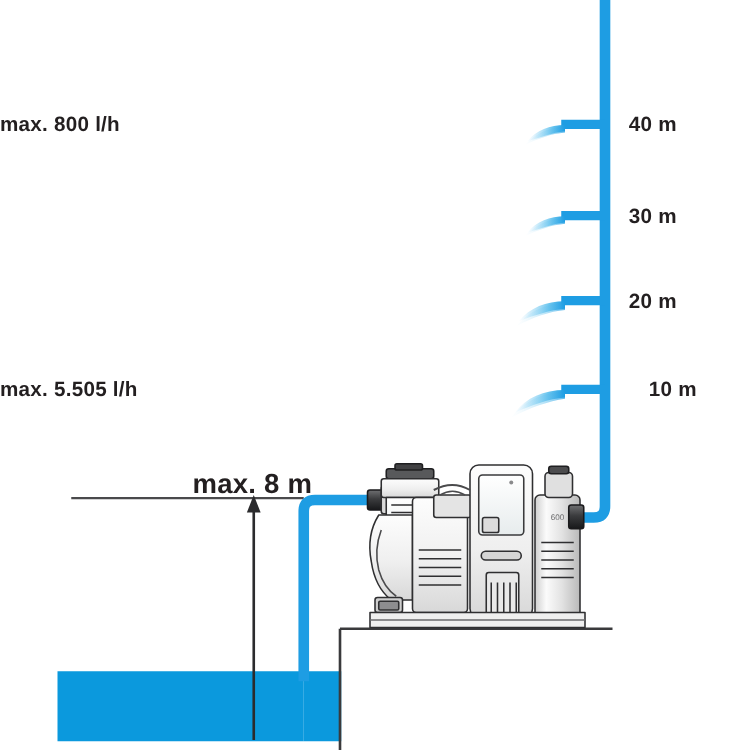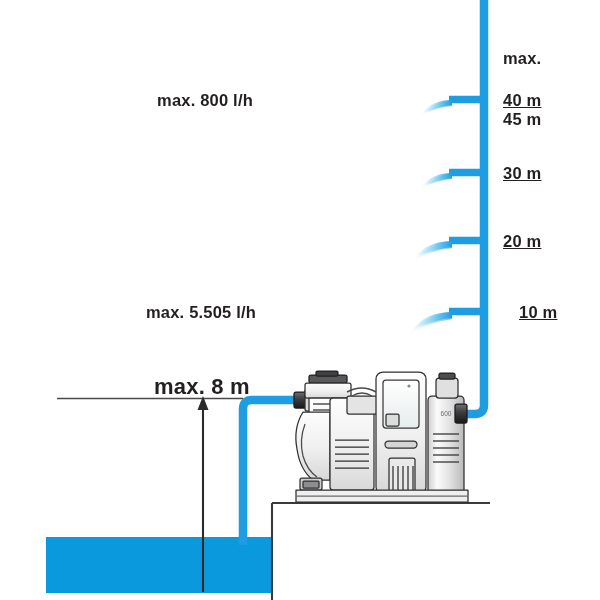--- a/index.html
+++ b/index.html
@@ -21,27 +21,26 @@
     position: absolute;
     font-family: "Liberation Sans", sans-serif;
     font-weight: bold;
     color: #231f20;
     white-space: pre;
     line-height: 1.22;
     letter-spacing: 0.2px;
   }
   .flow-lbl {
     font-size: 16.5px;
-    text-align: center;
+    text-align: left;
     right: 0;
   }
   .height-lbl {
     font-size: 16.5px;
     text-align: left;
-    text-decoration: underline;
   }
   .topmax-lbl {
     font-size: 16.5px;
     text-align: left;
   }
   .suction-lbl {
     font-size: 22px;
     text-align: left;
   }
 
@@ -219,24 +218,20 @@
         <path d="M296 490 L468 490 L468 502 L296 502 Z" fill="#efefef"></path>
         <line x1="296" y1="496" x2="468" y2="496" stroke="#6a6a6c"></line>
       </g>
 
       <g>
         <path d="M347 392 Q362 384 376 392" stroke="#4a4a4c" fill="none" stroke-width="1.6"></path>
       </g>
     </g>
   </svg>
 
-  <div class="lbl topmax-lbl" style="left:503px; top:8px;">
-    <div>max.</div>
-    <div>45 m</div>
-  </div>
 
   <div class="lbl flow-lbl" style="top:90px; width:410px; left:0;">max. 800 l/h</div>
   <div class="lbl flow-lbl" style="top:302px; width:402px; left:0;">max. 5.505 l/h</div>
 
   <div class="lbl height-lbl" style="left:503px; top:90px;">40 m</div>
   <div class="lbl height-lbl" style="left:503px; top:163px;">30 m</div>
   <div class="lbl height-lbl" style="left:503px; top:231px;">20 m</div>
   <div class="lbl height-lbl" style="left:519px; top:302px;">10 m</div>
 
   <div class="lbl suction-lbl" style="left:154px; top:374px;">max. 8 m</div>

